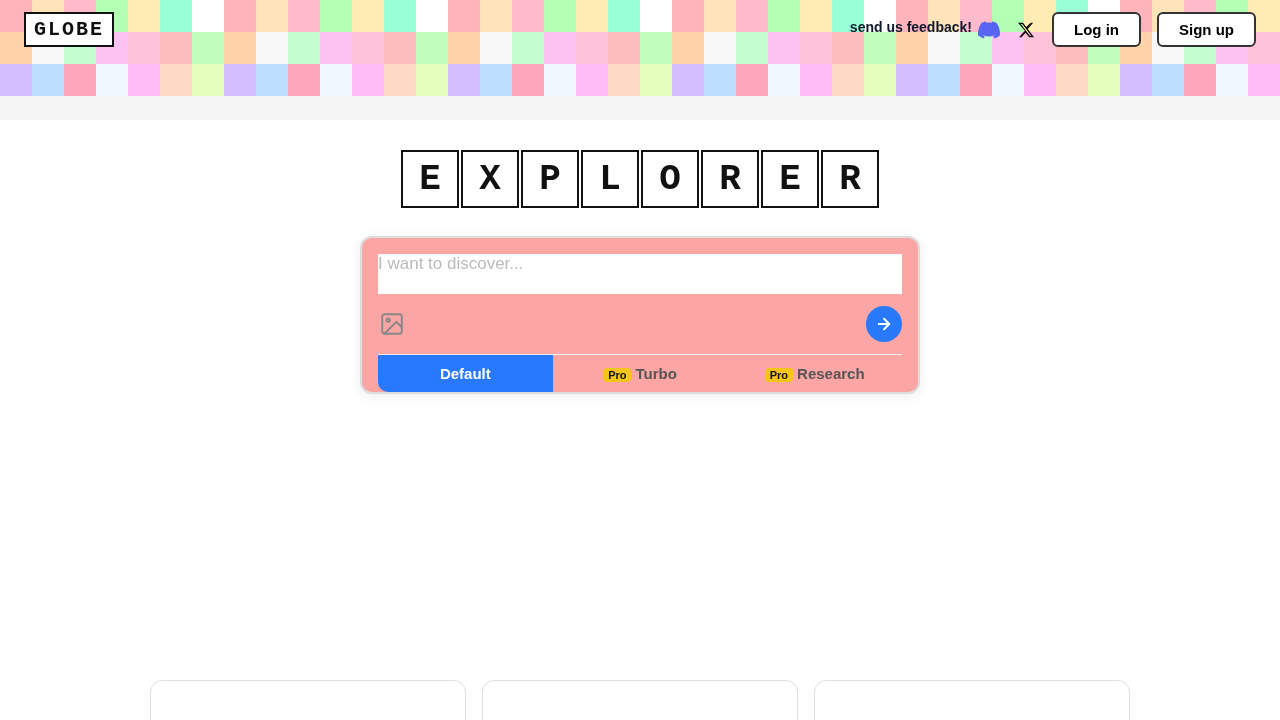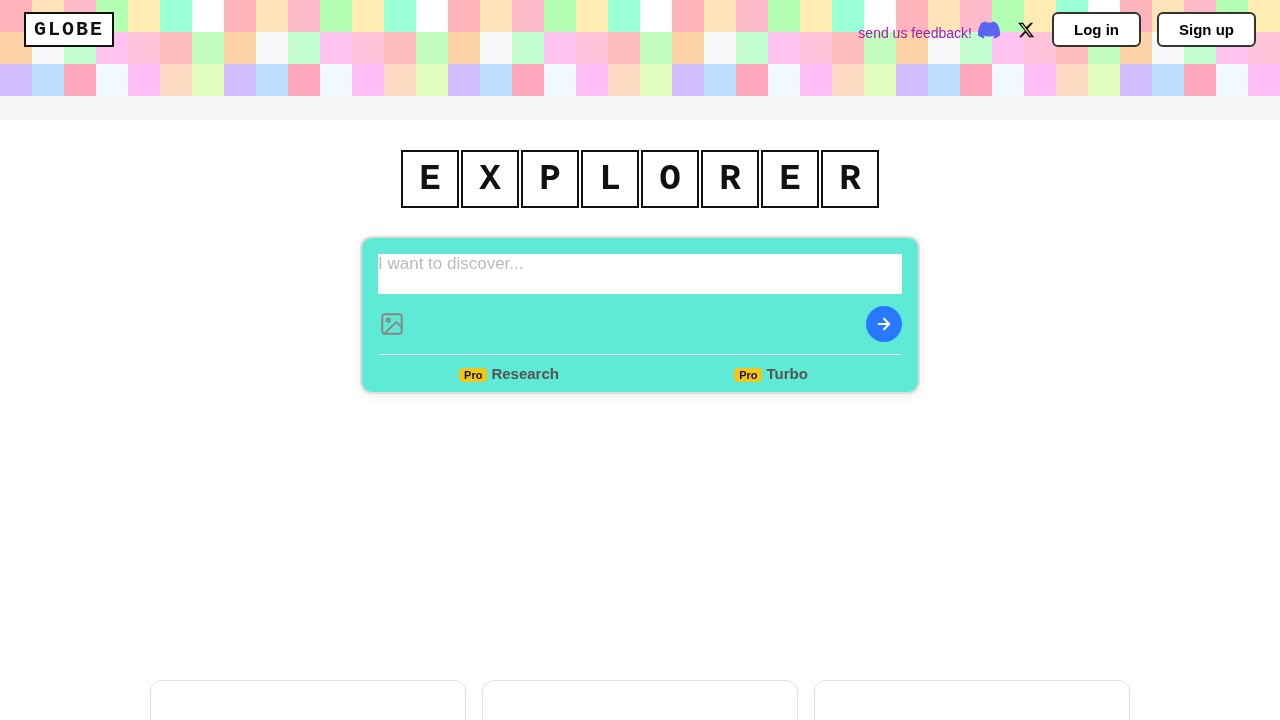--- a/index.html
+++ b/index.html
@@ -49,25 +49,25 @@
     }
 
     .nav-right {
       display: flex;
       align-items: center;
       gap: 16px;
     }
 
     .feedback-link {
       display: flex;
-      align-items: flex-end;
+      align-items: flex-start;
       gap: 6px;
       font-size: 14px;
-      font-weight: 400;
-      color: #a21caf;
+      font-weight: 700;
+      color: #0f172a;
       text-decoration: none;
       cursor: pointer;
     }
 
     .discord-icon {
       width: 22px;
       height: 22px;
       display: inline-flex;
       align-items: center;
       justify-content: center;
@@ -115,21 +115,21 @@
       flex-direction: column;
       align-items: center;
       padding-top: 30px;
       background: white;
       height: 600px;
     }
 
     
     .search-container {
       width: 560px;
-      background: #5eead4;
+      background: #fca5a5;
       border: 2px solid #ddd;
       border-radius: 12px;
       padding: 16px 16px 0 16px;
       box-shadow: 0 2px 12px rgba(0,0,0,0.08);
     }
 
     .search-input {
       width: 100%;
       border: none;
       outline: none;
@@ -503,25 +503,26 @@
       <button class="submit-btn">
         <svg width="18" height="18" viewBox="0 0 24 24" fill="none" stroke="white" stroke-width="2.5" stroke-linecap="round" stroke-linejoin="round">
           <line x1="5" y1="12" x2="19" y2="12"></line>
           <polyline points="12 5 19 12 12 19"></polyline>
         </svg>
       </button>
     </div>
 
     
     <div class="mode-tabs">
+      <button class="mode-tab active">Default</button>
+      <button class="mode-tab inactive">
+        <span class="pro-badge">Pro</span><span>Turbo</span>
+      </button>
       <button class="mode-tab inactive">
         <span class="pro-badge">Pro</span><span>Research</span>
-      </button>
-      <button class="mode-tab inactive">
-        <span class="pro-badge">Pro</span><span>Turbo</span>
       </button>
     </div>
   </div>
 
   <div class="popular-section">
     <div class="topics-grid" id="topics-grid">
     <div class="topic-card"></div>
         <div class="topic-card"></div>
         <div class="topic-card"></div>
       </div>

